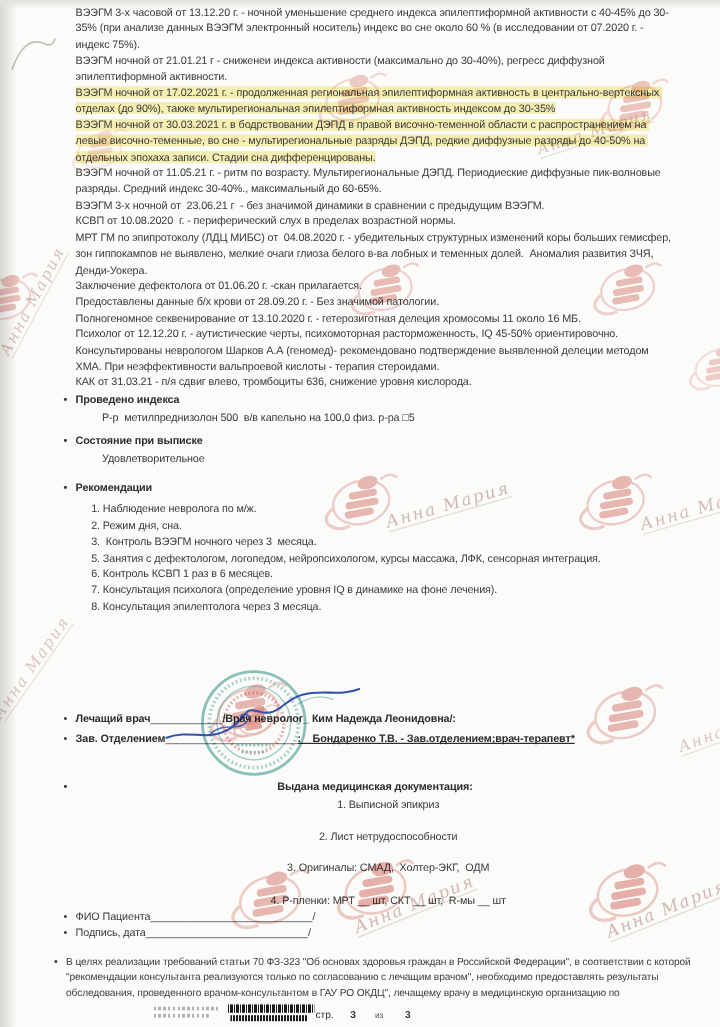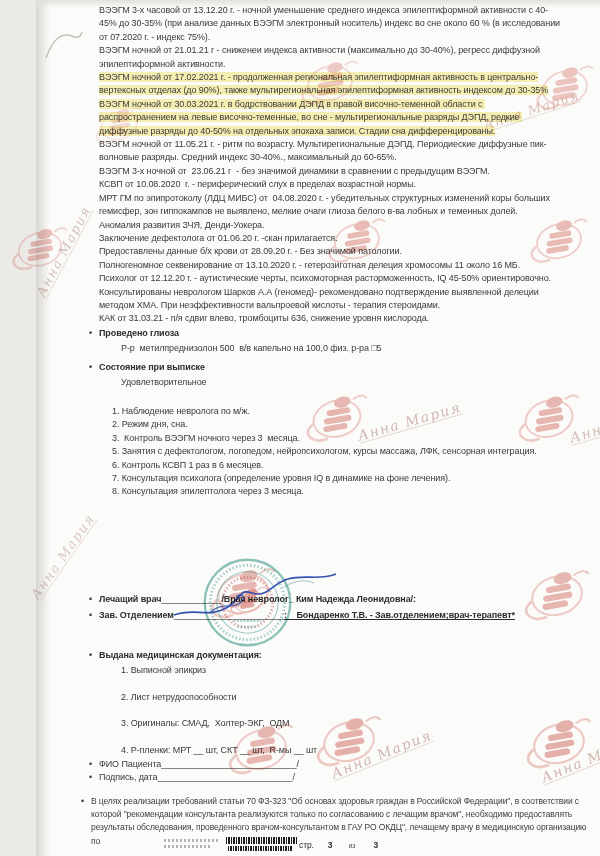--- a/index.html
+++ b/index.html
@@ -1,21 +1,21 @@
 <!DOCTYPE html>
 <html><head>
 <meta charset="utf-8">
 <style>
   html,body{margin:0;padding:0;}
   body{
     width:600px;height:856px;position:relative;overflow:hidden;
     background:#eceae7;
     font-family:"Liberation Sans",sans-serif;
   }
-  .page{position:absolute;inset:0;background:#fbfbf9;margin-left:36px;}
+  .page{position:absolute;inset:0;background:#fbfbf9;}
   .edge-left{position:absolute;left:0;top:0;width:14px;height:100%;
     background:linear-gradient(90deg,#d8d6d2,rgba(251,251,249,0));}
   .edge-top{position:absolute;left:0;top:0;width:100%;height:8px;
     background:linear-gradient(180deg,#e3e1dd,rgba(251,251,249,0));}
 
   
   .content{position:absolute;inset:0;z-index:2;color:#3a3a3a;
     font-size:9px;line-height:13.4px;letter-spacing:-0.1px;}
   .sec{position:absolute;left:63px;right:38px;}
   .line{margin:0;white-space:pre-wrap;}
@@ -33,21 +33,21 @@
   #sec-treatment{top:327px;}
   #sec-treatment .body{margin-top:2px;}
   #sec-condition{top:361px;}
   #sec-condition .body{margin-top:2px;}
   #sec-recommend{top:400px;}
   #sec-recommend .body{margin-top:5px;}
   #sec-therapy{top:508px;}
   #sec-therapy .body{margin-top:1px;}
   #sec-sign{top:591px;}
   #sec-sign .line{line-height:16.4px;white-space:nowrap;}
-  #sec-doc{top:649px;}
+  #sec-doc{top:649px;text-align:center;}
   #sec-doc .body{margin-top:2px;}
   #sec-doc .body .line{margin-bottom:13px;}
   #sec-fields{top:758px;}
   #sec-fields .line{white-space:nowrap;}
   #footnote{position:absolute;left:55px;right:4px;top:795px;
     font-size:8.5px;line-height:13.2px;color:#3d3d3d;}
 
   
   #footer{position:absolute;left:0;top:835px;width:100%;height:20px;z-index:2;}
   .meta-smudge{position:absolute;left:128px;width:54px;height:3px;opacity:.65;
@@ -89,34 +89,35 @@
         <div class="line"><span>МРТ ГМ по эпипротоколу (ЛДЦ МИБС) от  04.08.2020 г. - убедительных структурных изменений коры больших гемисфер, зон гиппокампов не выявлено, мелкие очаги глиоза белого в-ва лобных и теменных долей.  Аномалия развития ЗЧЯ, Денди-Уокера.</span></div>
         <div class="line"><span>Заключение дефектолога от 01.06.20 г. -скан прилагается.</span></div>
         <div class="line"><span>Предоставлены данные б/х крови от 28.09.20 г. - Без значимой патологии.</span></div>
         <div class="line"><span>Полногеномное секвенирование от 13.10.2020 г. - гетерозиготная делеция хромосомы 11 около 16 МБ.</span></div>
         <div class="line"><span>Психолог от 12.12.20 г. - аутистические черты, психомоторная расторможенность, IQ 45-50% ориентировочно.</span></div>
         <div class="line"><span>Консультированы неврологом Шарков А.А (геномед)- рекомендовано подтверждение выявленной делеции методом ХМА. При неэффективности вальпроевой кислоты - терапия стероидами.</span></div>
         <div class="line"><span>КАК от 31.03.21 - п/я сдвиг влево, тромбоциты 636, снижение уровня кислорода.</span></div>
       </div>
 
     <div id="sec-treatment" class="sec">
-      <div class="line title bullet">Проведено глиоза</div>
+      <div class="line title bullet">Проведено индекса</div>
       <div class="body">
           <div class="line sub">Р-р  метилпреднизолон 500  в/в капельно на 100,0 физ. р-ра □5</div>
         </div>
     </div>
 
     <div id="sec-condition" class="sec">
       <div class="line title bullet">Состояние при выписке</div>
       <div class="body">
           <div class="line sub">Удовлетворительное</div>
         </div>
     </div>
 
     <div id="sec-recommend" class="sec">
+      <div class="line title bullet">Рекомендации</div>
       <div class="body">
           <div class="line num">1. Наблюдение невролога по м/ж.</div>
           <div class="line num">2. Режим дня, сна.</div>
           <div class="line num">3.  Контроль ВЭЭГМ ночного через 3  месяца.</div>
           <div class="line num">5. Занятия с дефектологом, логопедом, нейропсихологом, курсы массажа, ЛФК, сенсорная интеграция.</div>
           <div class="line num">6. Контроль КСВП 1 раз в 6 месяцев.</div>
           <div class="line num">7. Консультация психолога (определение уровня IQ в динамике на фоне лечения).</div>
           <div class="line num">8. Консультация эпилептолога через 3 месяца.</div>
         </div>
     </div>

